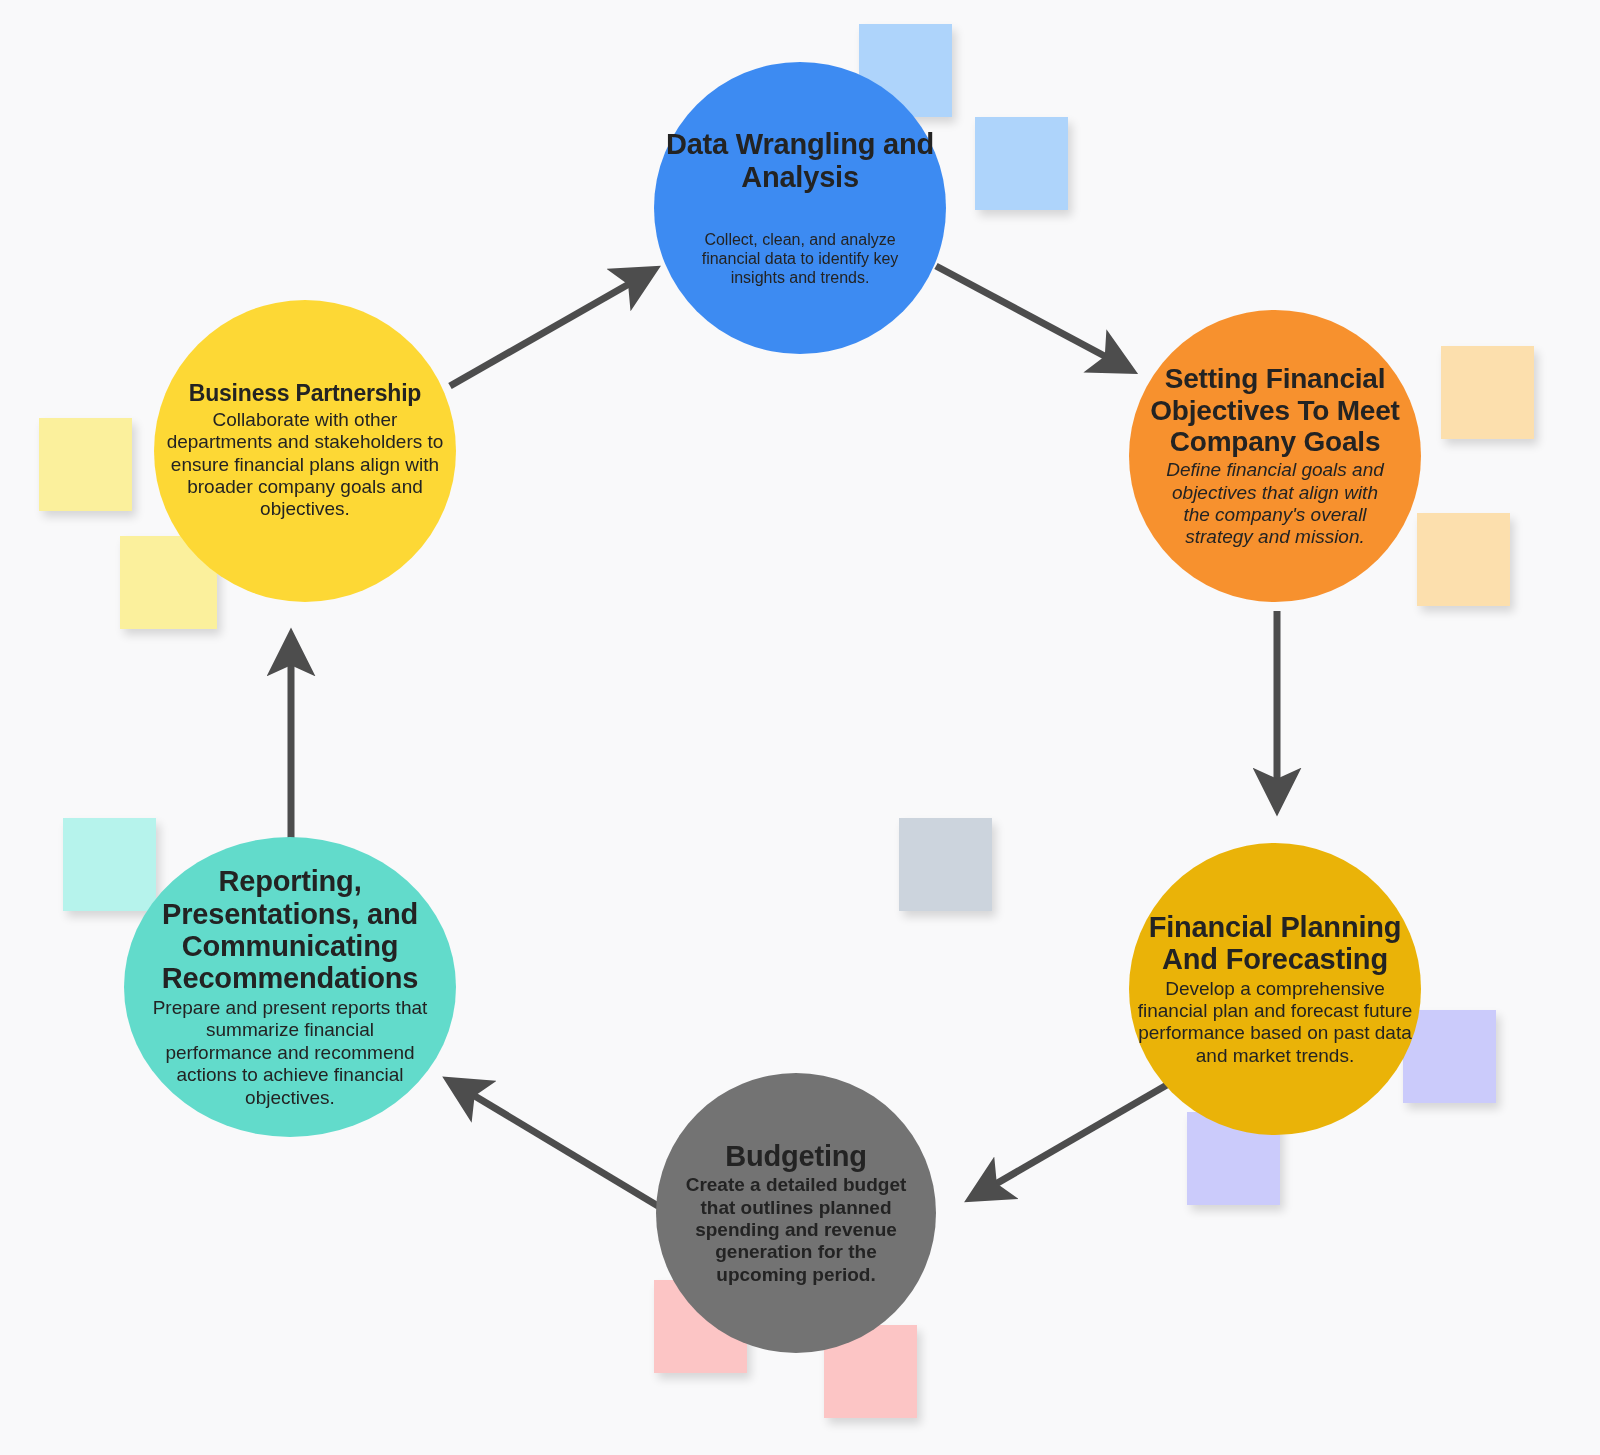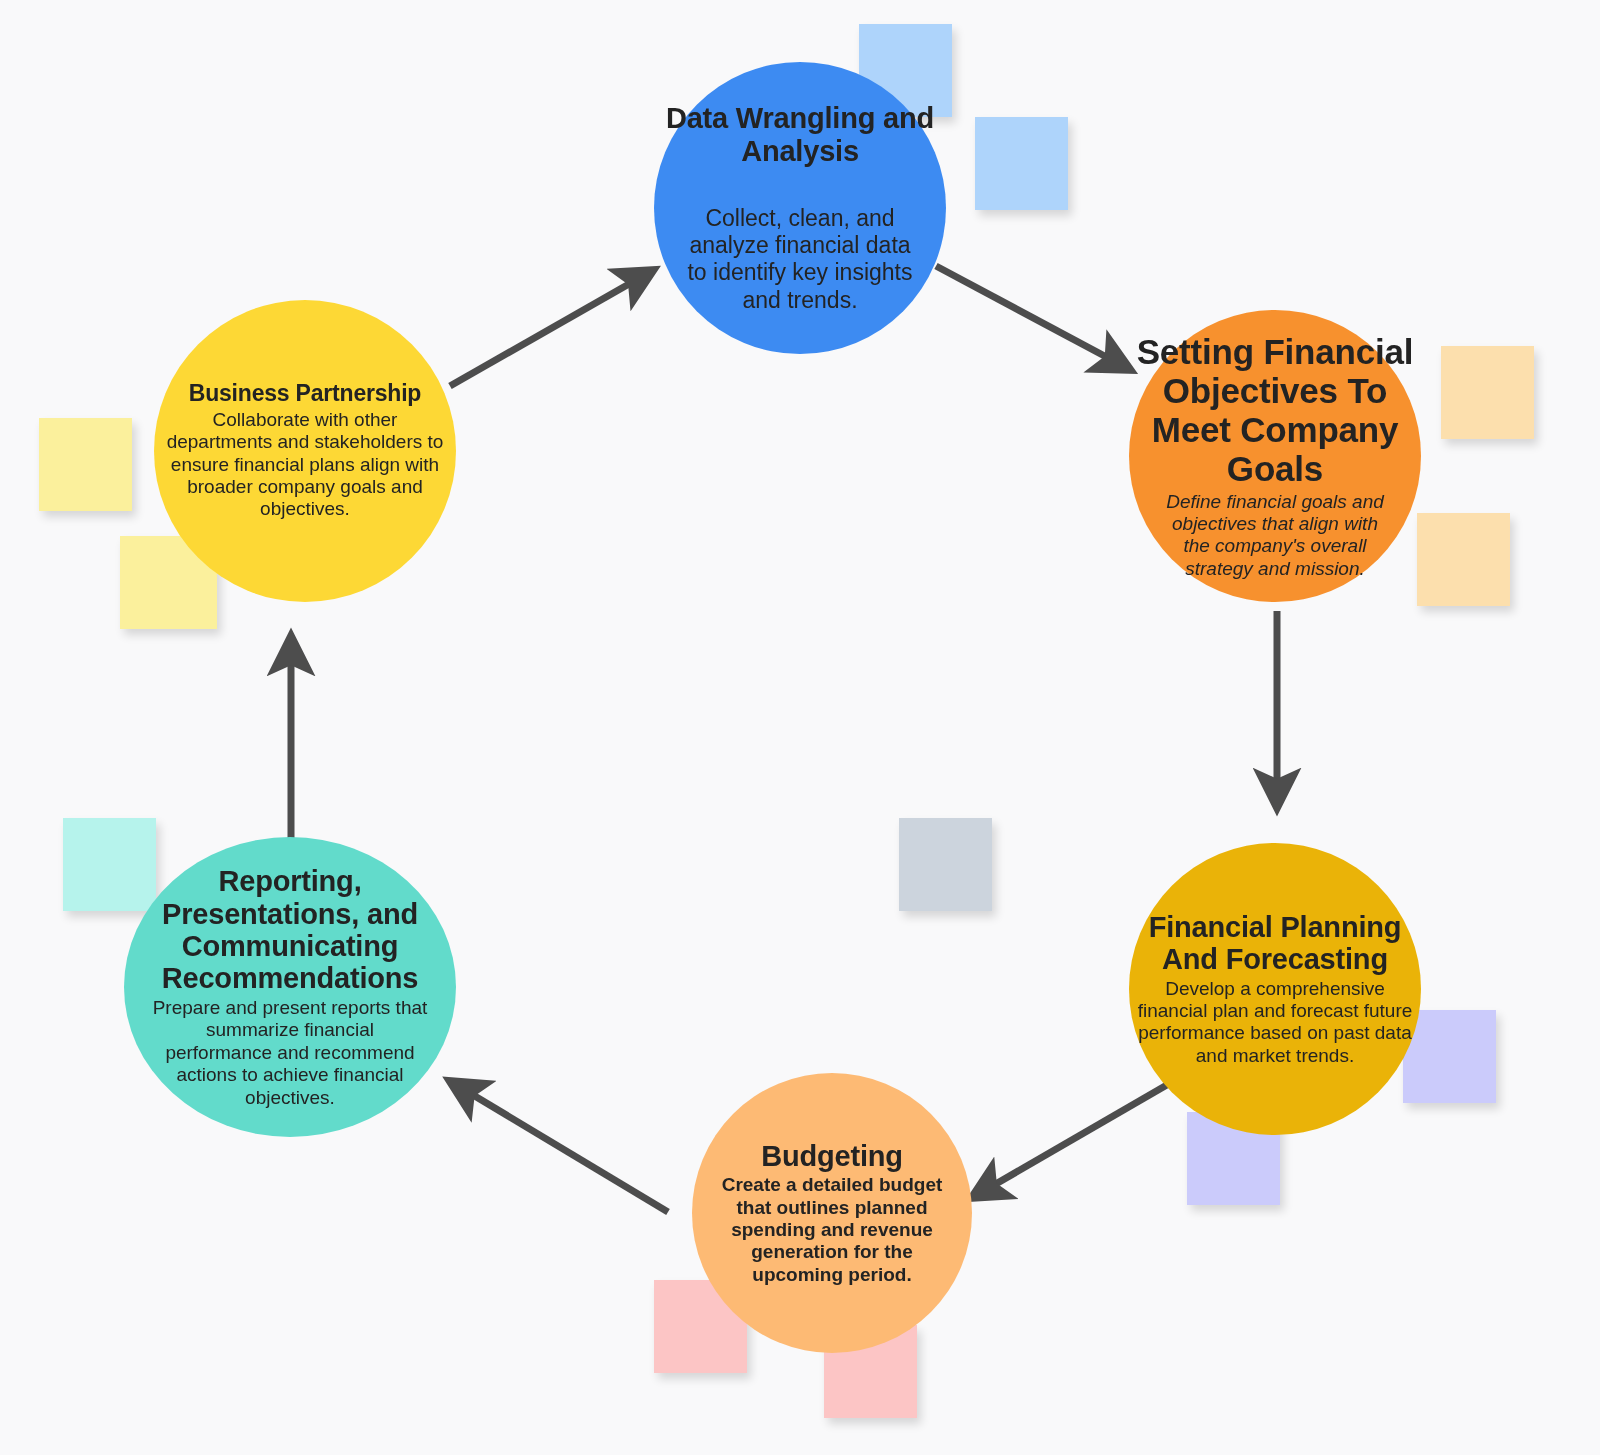--- a/index.html
+++ b/index.html
@@ -76,31 +76,31 @@
     font-size: 29px;
     font-weight: bold;
     color: #4a4a4a;
     line-height: 1.34;
     width: 290px;
   }
 
   
   #node-data      { left: 654px;  top: 62px;   width: 292px; height: 292px; background:#3d8bf2;gap:36px; }
   #node-data .n-title { font-size: 29px; }
-  #node-data .n-desc  { font-size: 23px; width: 240px; }
+  #node-data .n-desc  { font-size: 16px; width: 240px; }
 
   #node-objectives { left: 1129px; top: 310px;  width: 292px; height: 292px; background:#f7912e; }
-  #node-objectives .n-title { font-size: 35px; width: 292px; }
+  #node-objectives .n-title { font-size: 28px; width: 292px; }
   #node-objectives .n-desc  { font-size: 19px; width: 232px; font-style: italic; }
 
   #node-planning  { left: 1129px; top: 843px;  width: 292px; height: 292px; background:#eab308; }
   #node-planning .n-title { font-size: 29px; }
   #node-planning .n-desc  { font-size: 19px; width: 286px; }
 
-  #node-budgeting { left: 692px;  top: 1073px; width: 280px; height: 280px; background:#fdba74; }
+  #node-budgeting { left: 656px;  top: 1073px; width: 280px; height: 280px; background:#737373; }
   #node-budgeting .n-title { font-size: 29px; }
   #node-budgeting .n-desc  { font-size: 19px; width: 250px; font-weight: bold; }
 
   #node-reporting { left: 124px;  top: 837px;  width: 332px; height: 300px; background:#62dbcb; }
   #node-reporting .n-title { font-size: 29px; width: 300px; }
   #node-reporting .n-desc  { font-size: 19px; width: 276px; }
 
   #node-partnership { left: 154px; top: 300px; width: 302px; height: 302px; background:#fdd835; }
   #node-partnership .n-title { font-size: 23px; }
   #node-partnership .n-desc  { font-size: 19px; width: 292px; }

